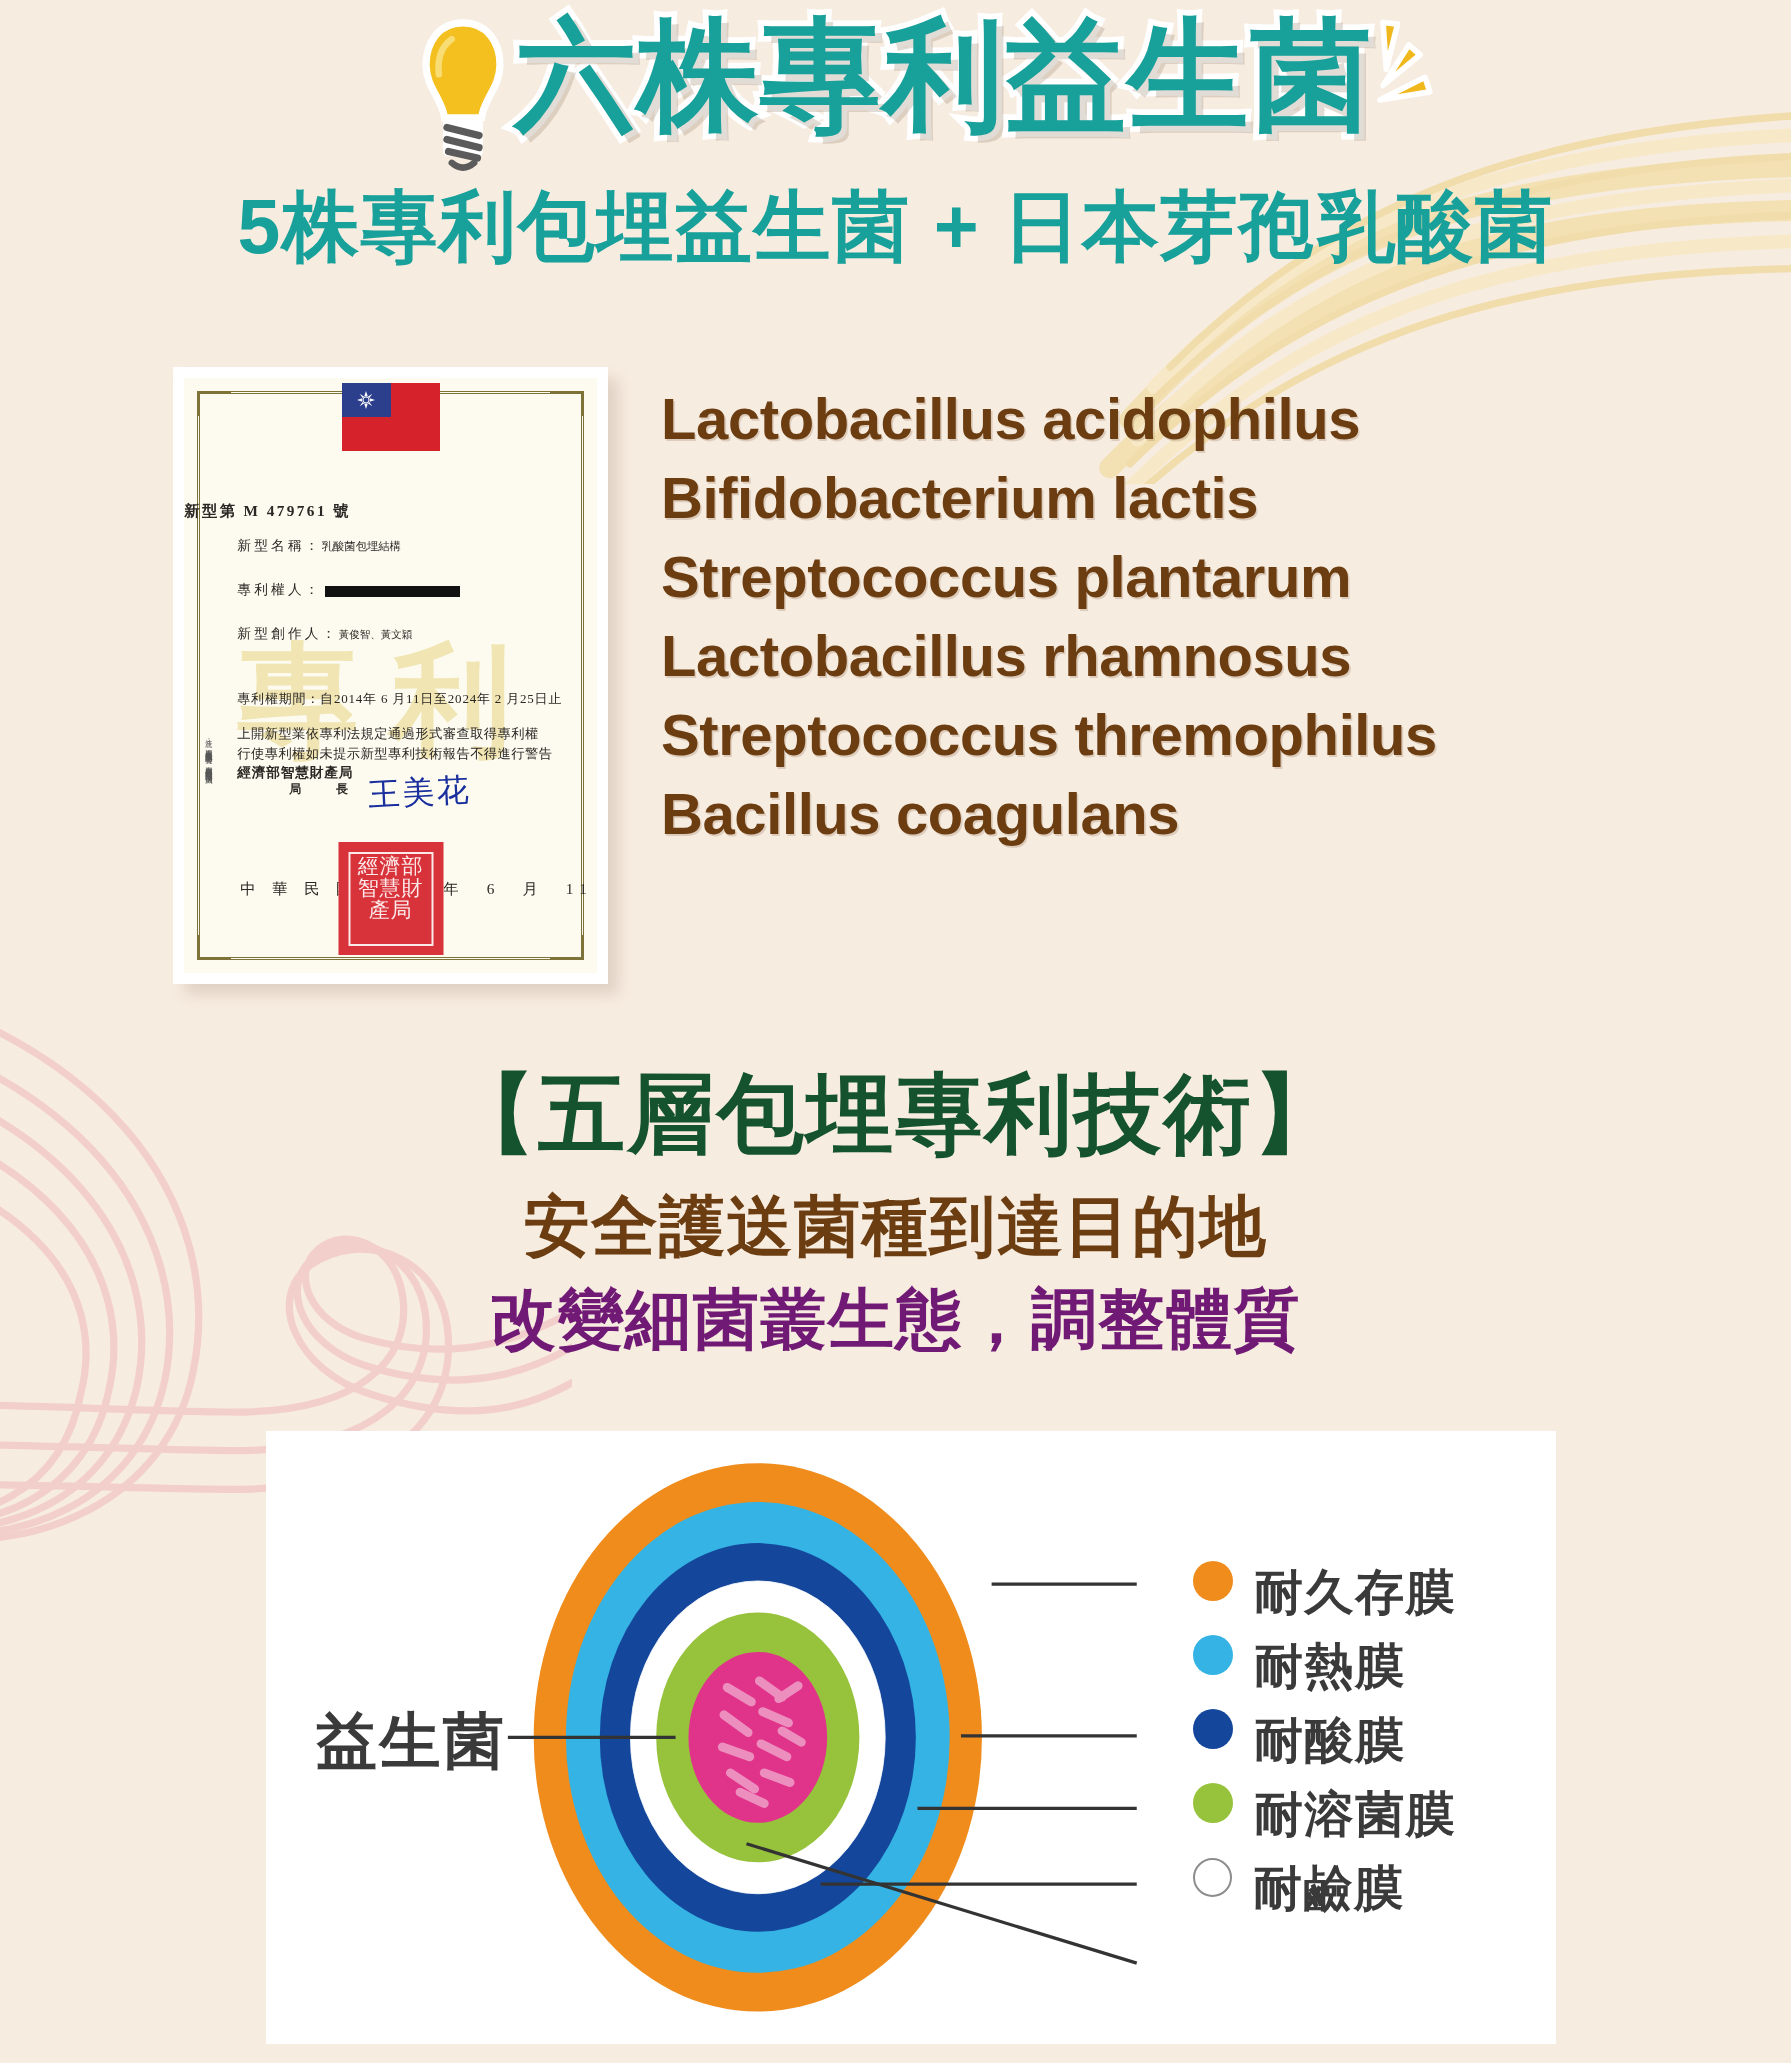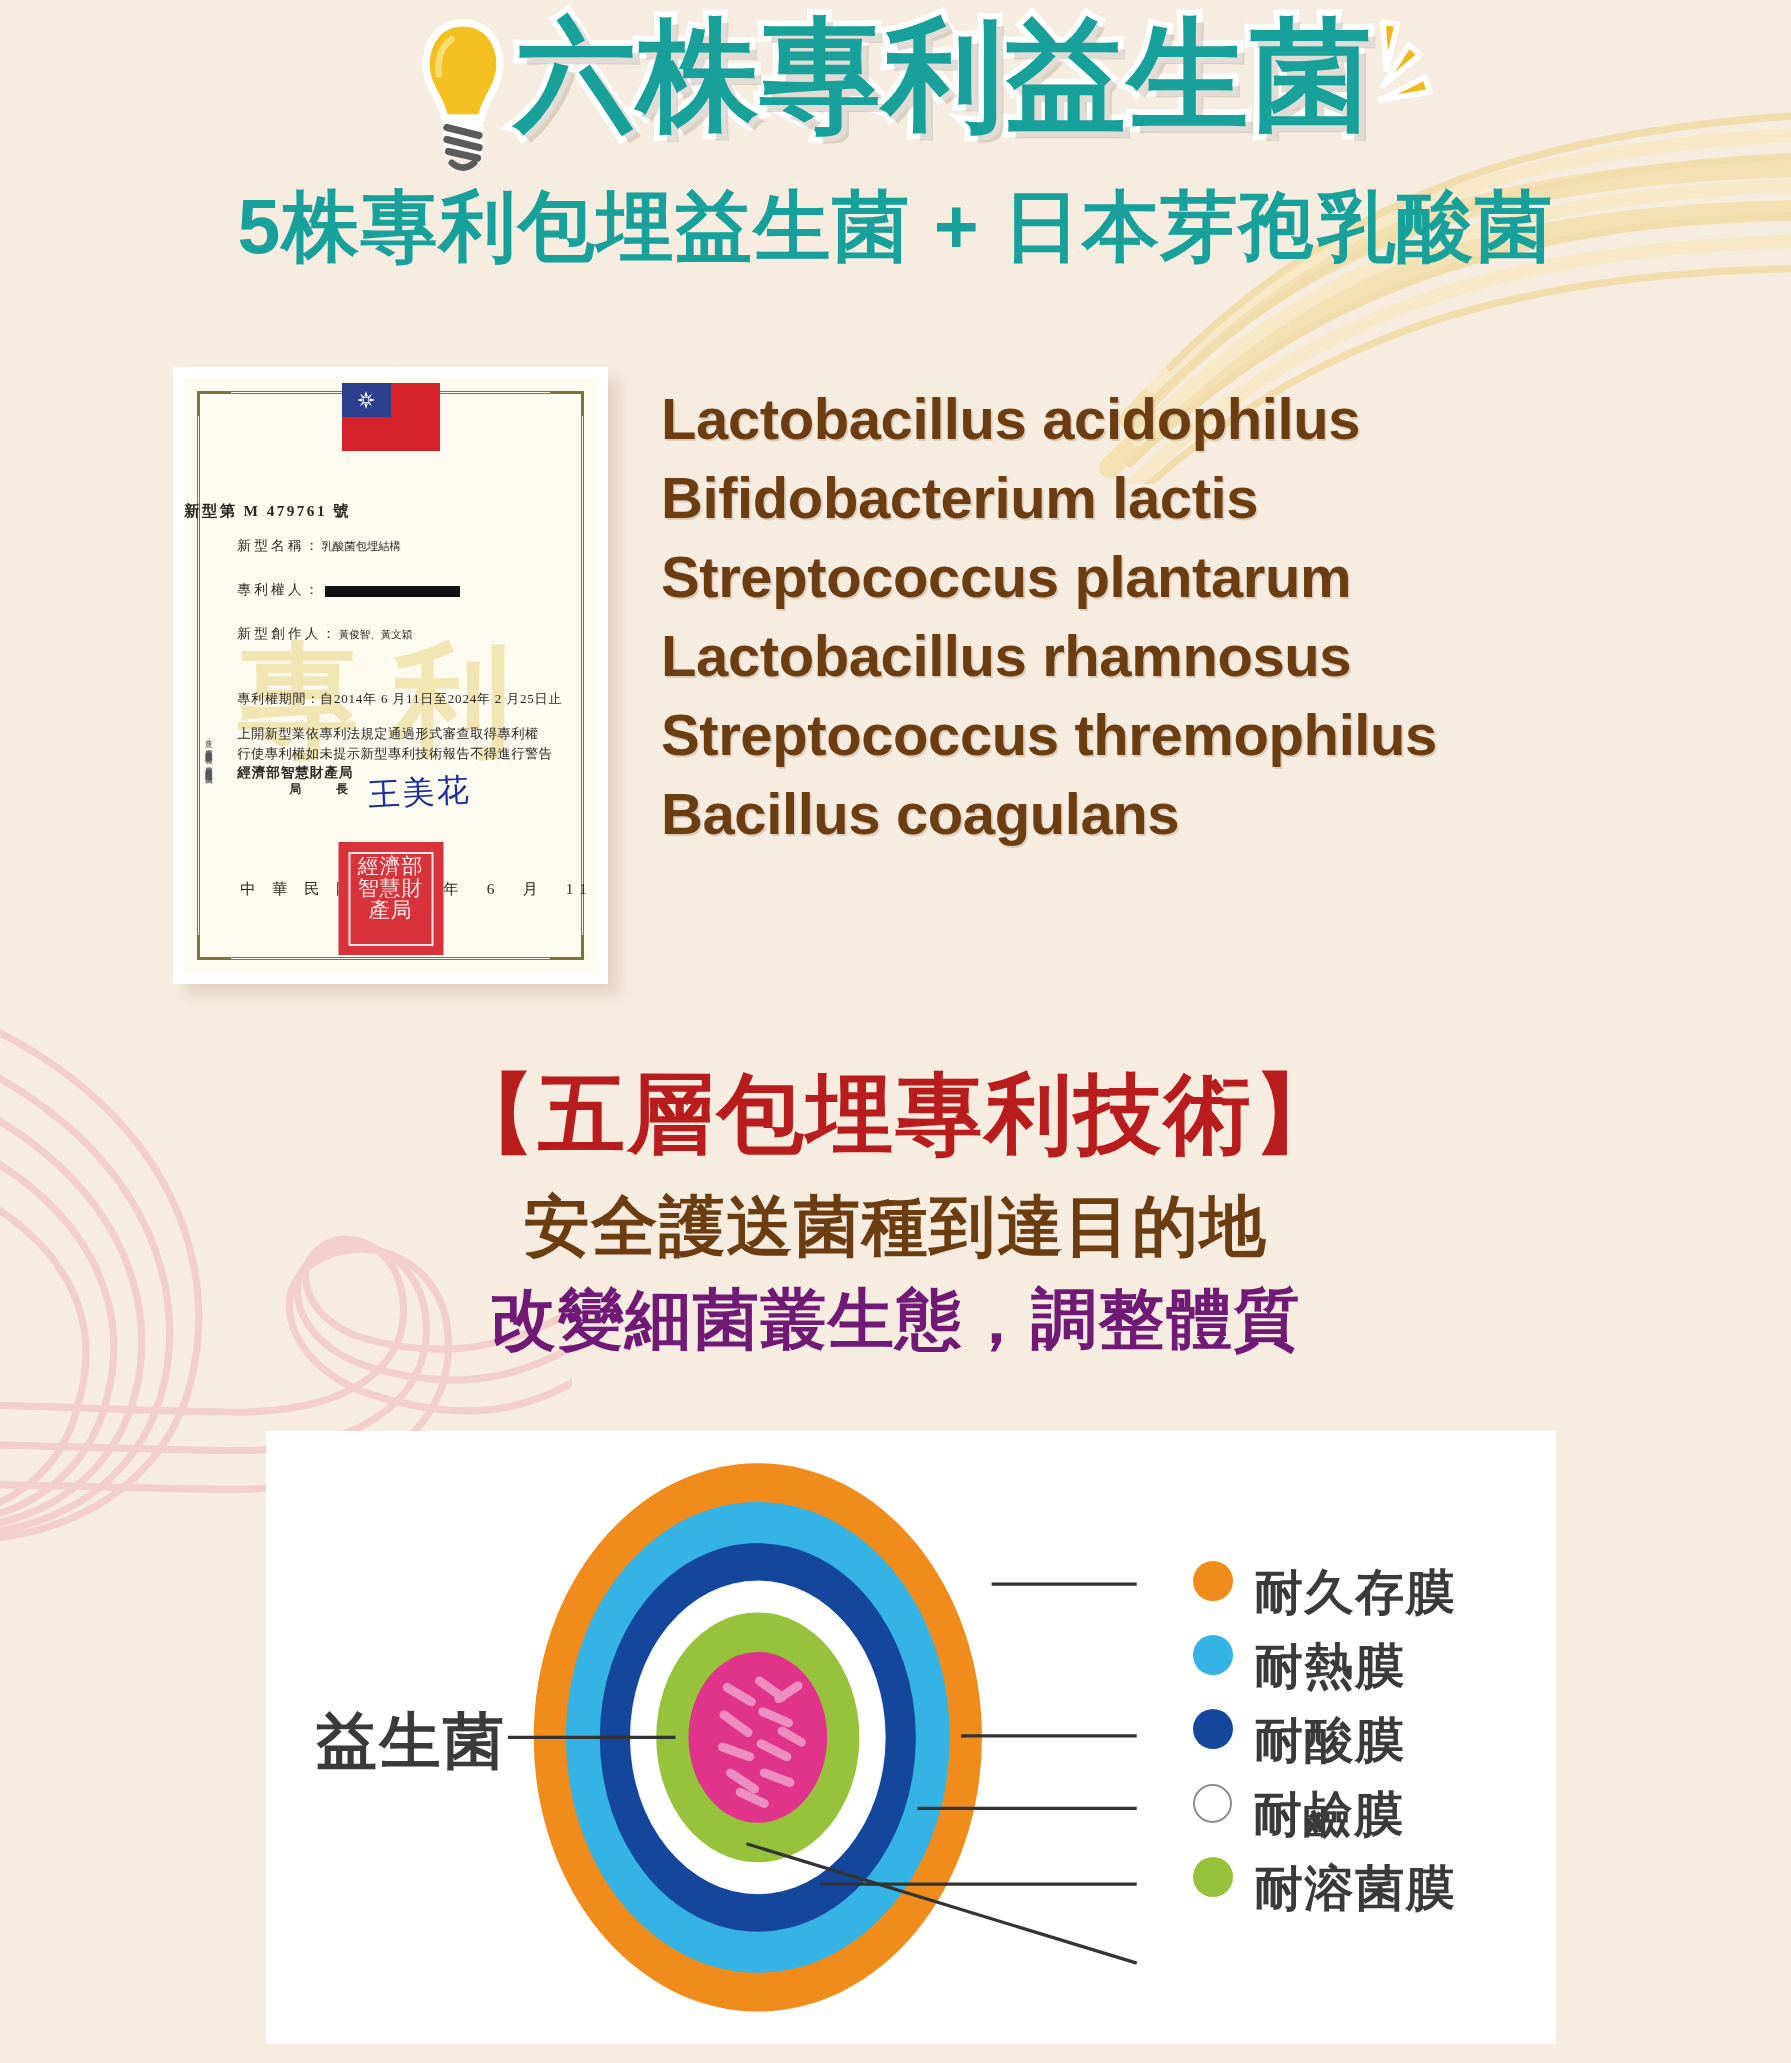--- a/index.html
+++ b/index.html
@@ -105,21 +105,21 @@
   .species li{
     list-style:none;color:#6b3d11;font-weight:bold;font-size:58px;line-height:79px;
     letter-spacing:-0.4px;white-space:nowrap;
     text-shadow:1.6px 1.6px 0 rgba(120,80,40,.20);
   }
   .species ul{margin:0;padding:0;}
 
   
   .tech{position:absolute;top:1064px;left:0;width:1791px;text-align:center;}
   .tech-head{
-    font-size:87px;font-weight:bold;color:#b91c1c;letter-spacing:2.4px;
+    font-size:87px;font-weight:bold;color:#14532d;letter-spacing:2.4px;
     line-height:1.15;white-space:nowrap;text-align:center;
   }
   .tech-l1{font-size:66px;font-weight:bold;color:#6b3d11;letter-spacing:1.6px;margin-top:18px;white-space:nowrap;}
   .tech-l2{font-size:66px;font-weight:bold;color:#701a75;letter-spacing:1.6px;margin-top:3.2px;white-space:nowrap;}
 
   
   .card{
     position:absolute;left:266px;top:1431px;width:1290px;height:613px;
     background:#ffffff;
   }
@@ -326,24 +326,24 @@
       </div>
       <div class="legend-row">
         <span class="legend-dot" style="background:#34b3e4"></span>
         <span class="legend-label">耐熱膜</span>
       </div>
       <div class="legend-row">
         <span class="legend-dot" style="background:#14479b"></span>
         <span class="legend-label">耐酸膜</span>
       </div>
       <div class="legend-row">
+        <span class="legend-dot" style="background:#97c23c"></span>
+        <span class="legend-label">耐溶菌膜</span>
+      </div>
+      <div class="legend-row">
         <span class="legend-dot hollow"></span>
         <span class="legend-label">耐鹼膜</span>
       </div>
-      <div class="legend-row">
-        <span class="legend-dot" style="background:#97c23c"></span>
-        <span class="legend-label">耐溶菌膜</span>
-      </div>
     </div>
   </div>
 
 </div>
 
 
 </body></html>

